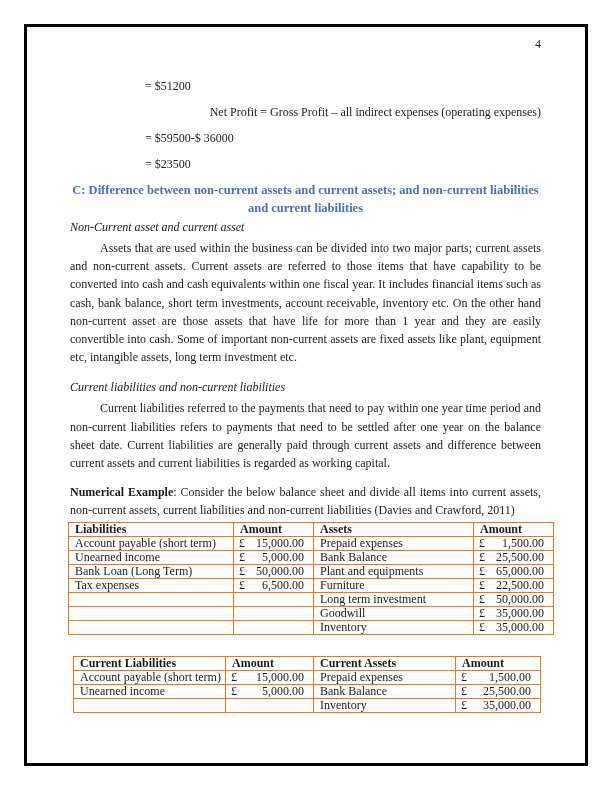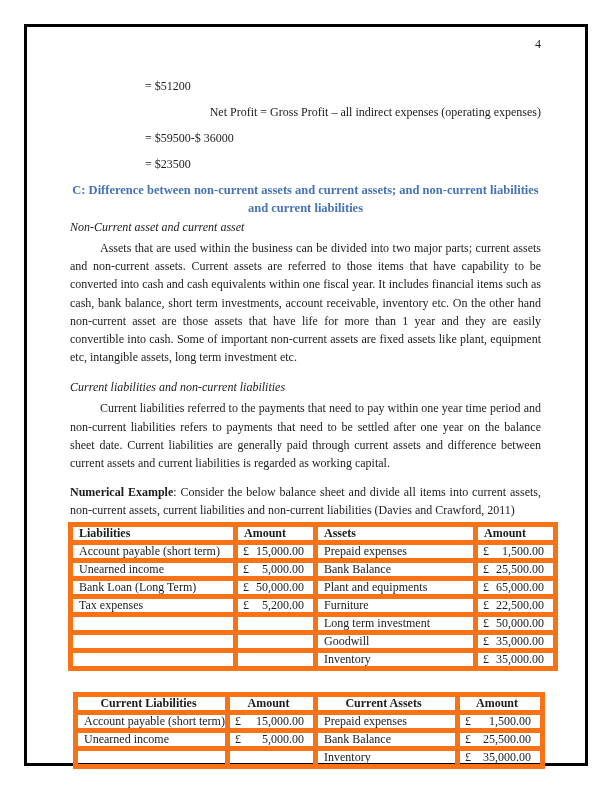--- a/index.html
+++ b/index.html
@@ -64,40 +64,40 @@
     text-align:justify;
     margin-top:11px;
   }
   .example-para b { font-weight:bold; }
   table {
     border-collapse:collapse;
     table-layout:fixed;
     font-size:12px;
   }
   td, th {
-    border:5px solid #f97316;
+    border:1px solid #f97316;
     height:13px;
     line-height:13px;
     padding:0 12px 0 6px;
     vertical-align:middle;
     overflow:hidden;
     white-space:nowrap;
   }
   th { font-weight:bold; text-align:left; }
   .table-balance { margin-left:-2px; margin-top:3px; width:485px; }
   .table-balance col.c1 { width:165px; }
   .table-balance col.c2 { width:80px; }
   .table-balance col.c3 { width:160px; }
   .table-balance col.c4 { width:80px; }
   .table-class { margin-left:3px; margin-top:21px; width:467px; }
   .table-class col.c1 { width:152px; }
   .table-class col.c2 { width:88px; }
   .table-class col.c3 { width:142px; }
   .table-class col.c4 { width:85px; }
-  .table-class th { text-align:center; }
+  .table-class th { text-align:left; }
   td.amt { text-align:right; padding-right:9px; padding-left:5px; }
   td.amt .cur { float:left; }
 </style>
 </head>
 <body>
 
 <div class="page-frame">
   <div class="content">
 
     <div class="page-number">4</div>
@@ -148,21 +148,21 @@
         <td class="amt"><span class="cur">£</span><span>25,500.00</span></td>
       </tr>
       <tr>
         <td>Bank Loan (Long Term)</td>
         <td class="amt"><span class="cur">£</span><span>50,000.00</span></td>
         <td>Plant and equipments</td>
         <td class="amt"><span class="cur">£</span><span>65,000.00</span></td>
       </tr>
       <tr>
         <td>Tax expenses</td>
-        <td class="amt"><span class="cur">£</span><span>5,200.00</span></td>
+        <td class="amt"><span class="cur">£</span><span>6,500.00</span></td>
         <td>Furniture</td>
         <td class="amt"><span class="cur">£</span><span>22,500.00</span></td>
       </tr>
       <tr>
         <td></td>
         <td class="amt"><span class="cur"></span><span></span></td>
         <td>Long term investment</td>
         <td class="amt"><span class="cur">£</span><span>50,000.00</span></td>
       </tr>
       <tr>

